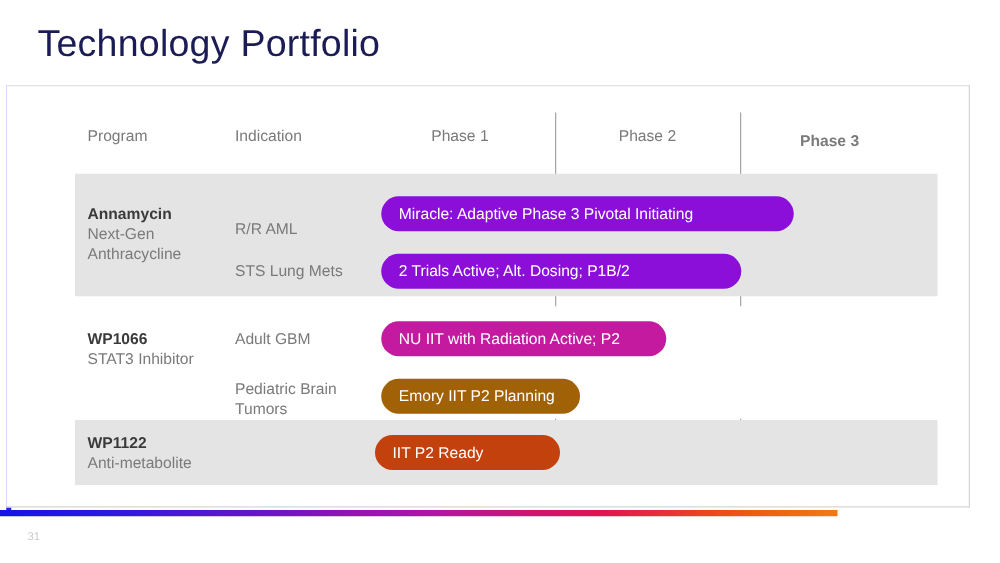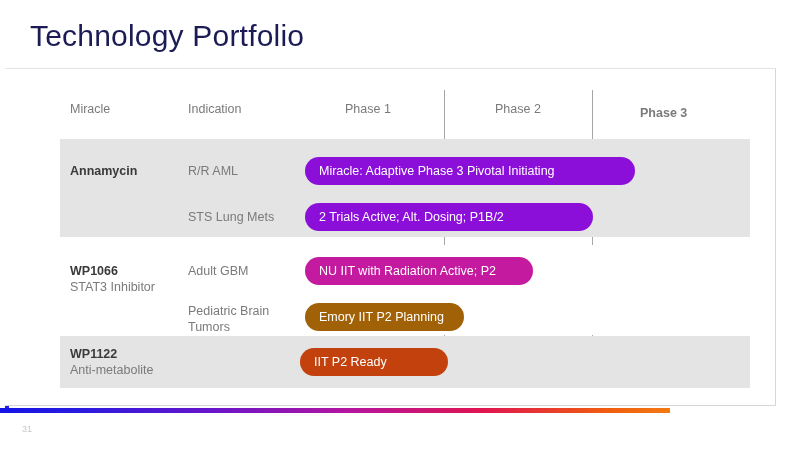--- a/index.html
+++ b/index.html
@@ -198,31 +198,32 @@
 
   <div class="left-accent"></div>
   <div class="content-frame"></div>
 
   <div class="table">
 
     <div class="col-divider d1"></div>
     <div class="col-divider d2"></div>
 
     <div class="header-row">
-      <div class="header-cell hc-program">Miracle</div>
+      <div class="header-cell hc-program">Program</div>
       <div class="header-cell hc-indication">Indication</div>
       <div class="header-cell hc-phase1">Phase 1</div>
       <div class="header-cell hc-phase2">Phase 2</div>
       <div class="header-cell hc-phase3">Phase 3</div>
     </div>
 
     <div class="band shaded band-1">
       <div class="prog-name" style="top:24px">Annamycin</div>
-
-      <div class="indication" style="top:24px">R/R AML</div>
+      <div class="prog-sub" style="top:40px">Next-Gen Anthracycline</div>
+
+      <div class="indication" style="top:36px">R/R AML</div>
       <div class="pill" style="top:18px; left:245px; width:330px; background:#8b0fd9">Miracle: Adaptive Phase 3 Pivotal Initiating</div>
 
       <div class="indication" style="top:70px">STS Lung Mets</div>
       <div class="pill" style="top:64px; left:245px; width:288px; background:#8b0fd9">2 Trials Active; Alt. Dosing; P1B/2</div>
     </div>
 
     <div class="band plain band-2">
       <div class="prog-name" style="top:18px">WP1066</div>
       <div class="prog-sub" style="top:34px">STAT3 Inhibitor</div>
 

